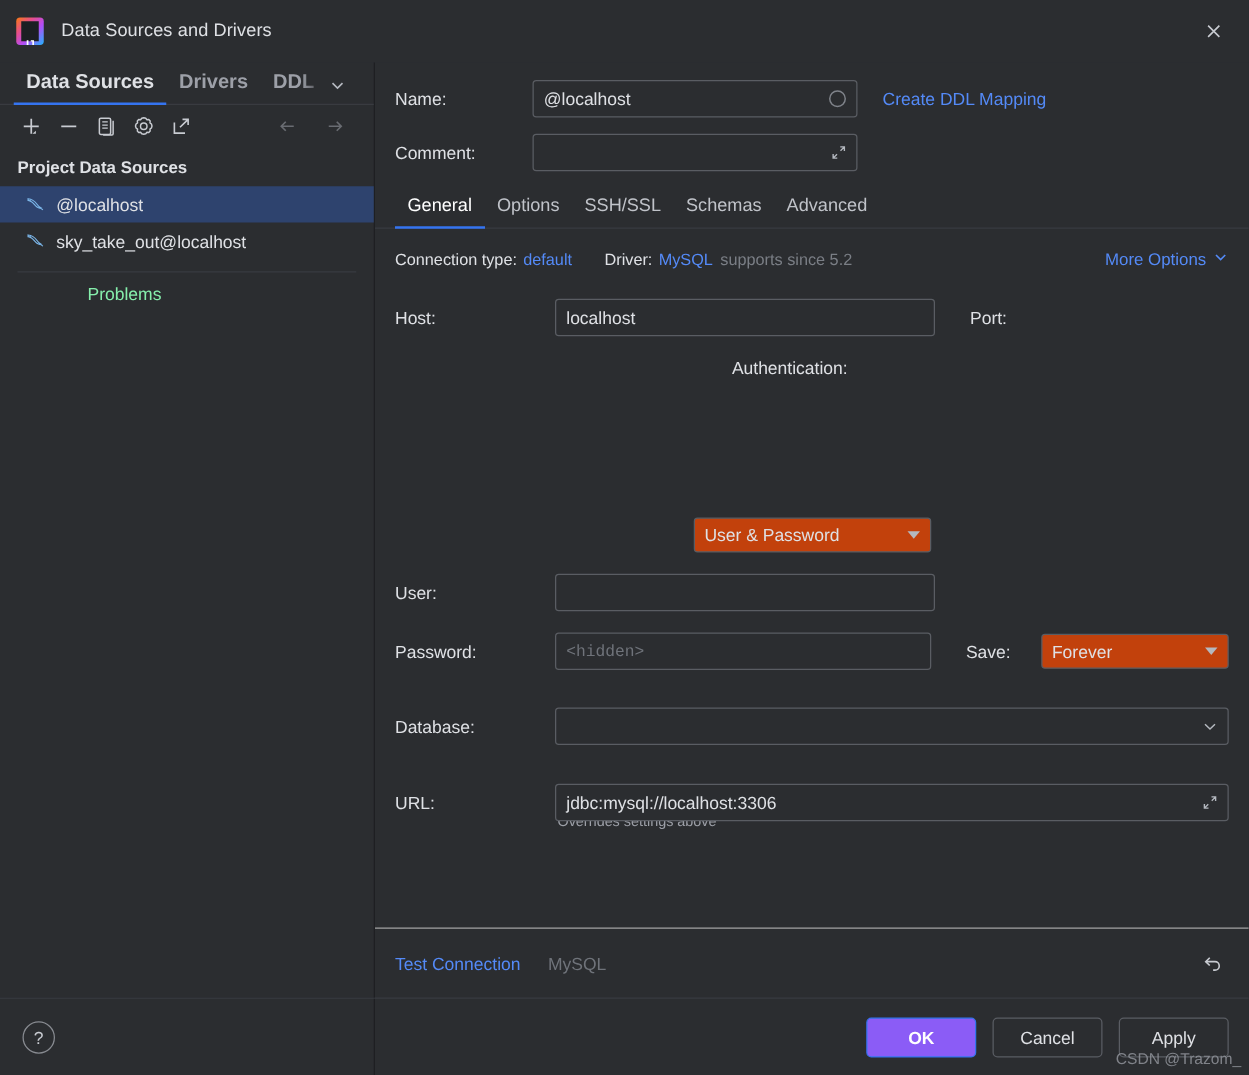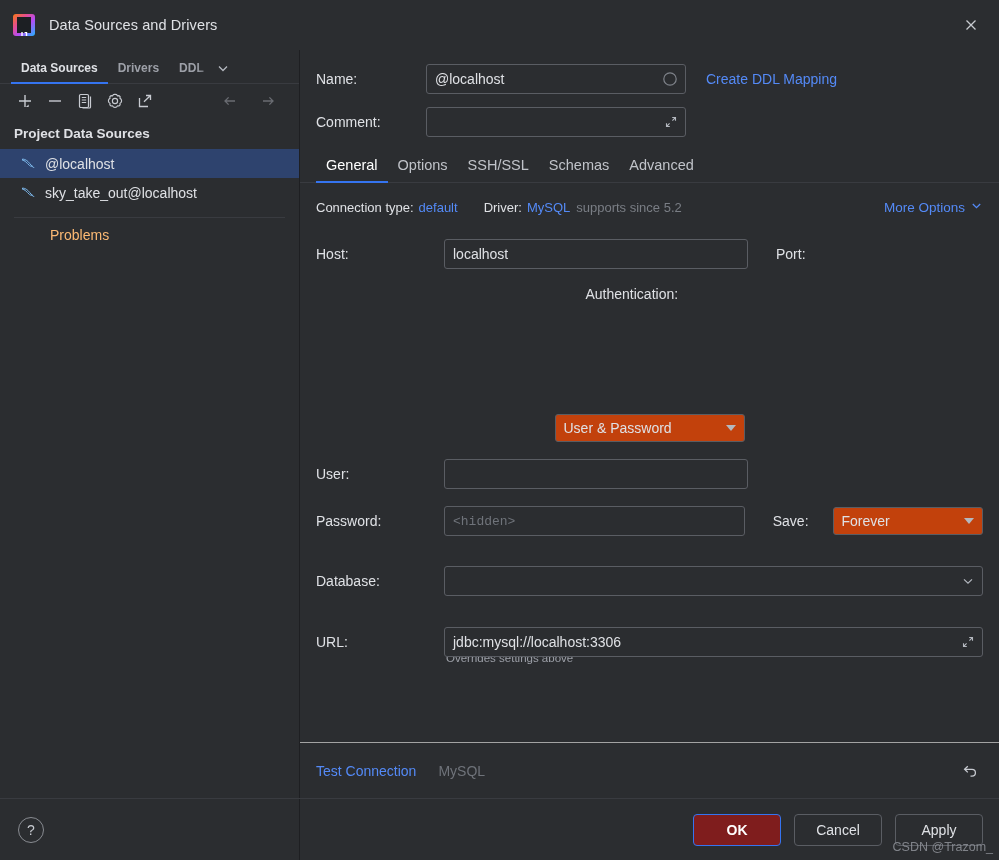--- a/index.html
+++ b/index.html
@@ -76,21 +76,21 @@
     position: relative;
   }
   .lp-tabs {
     height: 34px;
     display: flex; align-items: flex-end;
     padding-left: 11px;
     position: relative;
     border-bottom: 1px solid #393b40;
   }
   .lp-tab {
-    font-size: 12px; font-weight: bold;
+    font-size: 16px; font-weight: bold;
     color: #9da0a8;
     padding: 0 10px 8px 10px;
     position: relative;
     cursor: default;
     white-space: nowrap;
   }
   .lp-tab.active { color: #dfe1e5; }
   .lp-tab.active::after {
     content: "";
     position: absolute; left: 0; right: 0; bottom: -1px;
@@ -143,22 +143,23 @@
   .lp-divider {
     height: 1px;
     background: #393b40;
     margin: 10px 14px 0 14px;
   }
   .lp-sub {
     height: 34px;
     display: flex; align-items: center;
     padding-left: 50px;
     font-size: 14px;
-    color: #fdba74;
-    cursor: default;
+    color: #86efac;
+    cursor: default;
+    margin-left: 20px;
   }
   .lp-fill { flex: 1 1 auto; }
   .help-btn {
     width: 26px; height: 26px;
     border: 1px solid #888b91;
     border-radius: 50%;
     display: flex; align-items: center; justify-content: center;
     font-size: 14px; color: #c8cbd1;
     cursor: default;
   }
@@ -299,21 +300,21 @@
   }
   .btn {
     min-width: 88px; height: 32px;
     border-radius: 4px;
     display: flex; align-items: center; justify-content: center;
     font-size: 14px;
     cursor: default;
     padding: 0 16px;
   }
   .btn.primary {
-    background: #7f1d1d;
+    background: #8b5cf6;
     color: #ffffff;
     font-weight: bold;
     border: 1px solid #3574f0;
   }
   .btn.normal {
     background: #2b2d30;
     color: #dfe1e5;
     border: 1px solid #5a5d63;
   }
   .watermark {

